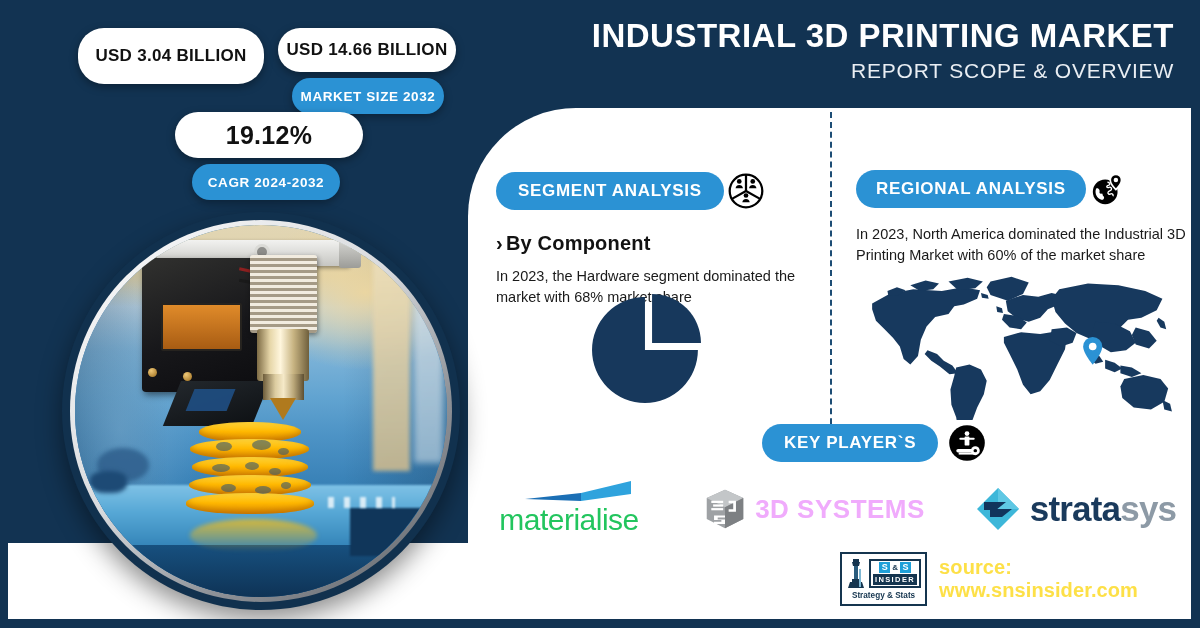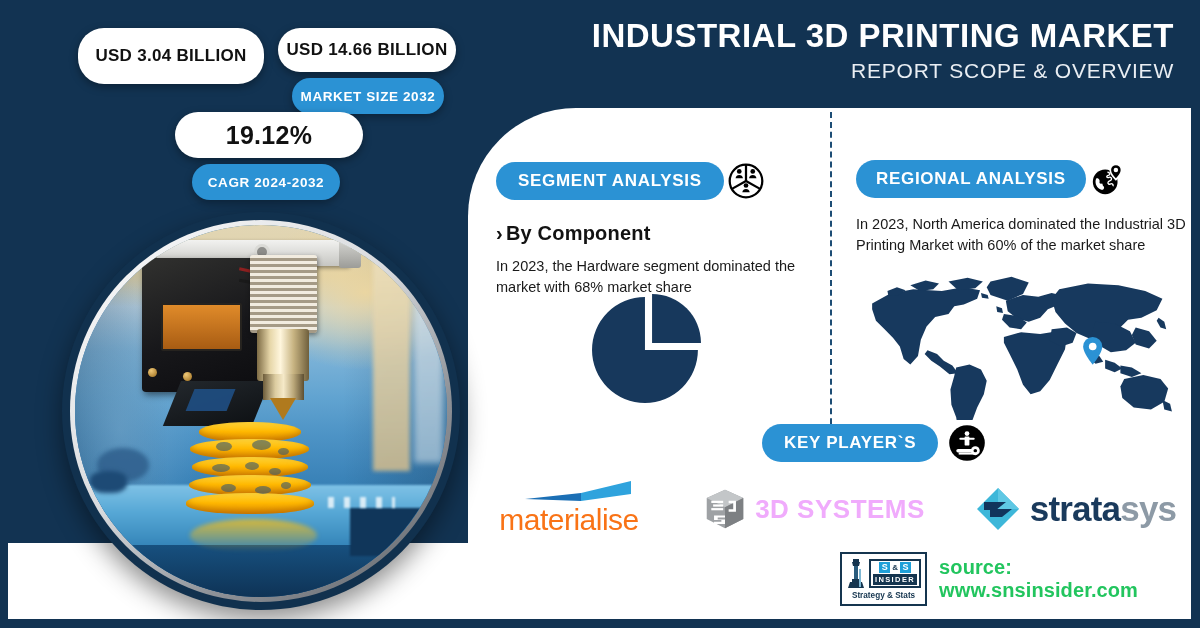--- a/index.html
+++ b/index.html
@@ -253,21 +253,21 @@
   }
 
   .chip {
     display:inline-flex; align-items:center; justify-content:center;
     background:#2b92d4; color:#ffffff;
     border-radius:22px; font-weight:bold; letter-spacing:0.7px;
   }
 
   #segment-section { position:absolute; left:496px; top:162px; width:310px; z-index:14; }
   #segment-section .chip { height:38px; padding:0 22px; font-size:17px; }
-  .hdr-row { display:flex; align-items:center; gap:4px; }
+  .hdr-row { display:flex; align-items:center; gap:4px;margin-top:10px; }
   .icon-box { width:36px; height:36px; flex:none; }
   .sub-head {
     margin-top:22px; font-size:20px; font-weight:bold; color:#121212; letter-spacing:0.2px;
   }
   .sub-head .chev { font-weight:bold; margin-right:3px; }
   .body-text {
     margin-top:11px; font-size:14.5px; line-height:1.42; color:#1a1a1a;
   }
 
   
@@ -284,21 +284,21 @@
   .kp-head .chip { height:38px; padding:0 22px; font-size:17px; }
   .kp-icon { width:38px; height:38px; }
 
   .logos { position:absolute; left:480px; top:476px; width:700px; height:66px; z-index:16;
            display:flex; align-items:center; justify-content:space-between; }
   .logo-cell { display:flex; align-items:center; justify-content:center; height:66px; }
 
   
   .logo-materialise { flex-direction:column; width:178px; }
   .m-mark { width:110px; height:24px; margin-left:18px; }
-  .m-text { font-size:30px; color:#f97316; letter-spacing:-0.5px; margin-top:-2px; font-weight:normal; }
+  .m-text { font-size:30px; color:#22c55e; letter-spacing:-0.5px; margin-top:-2px; font-weight:normal; }
 
   
   .logo-3dsystems { width:226px; gap:8px; }
   .ds-mark { width:44px; height:42px; }
   .ds-text { font-size:26px; font-weight:bold; color:#f0abfc; letter-spacing:0.5px; }
 
   
   .logo-stratasys { width:210px; gap:8px; }
   .st-mark { width:48px; height:48px; }
   .st-text { font-size:35px; letter-spacing:-0.8px; }
@@ -321,21 +321,21 @@
   .sns-sq {
     width:11px; height:11px; background:#1fa0d8; color:#ffffff;
     font-size:9px; font-weight:bold; line-height:11px; text-align:center;
   }
   .sns-amp { font-size:8px; font-weight:bold; color:#15354f; }
   .sns-ins {
     background:#15354f; color:#ffffff; font-size:7.5px; font-weight:bold;
     letter-spacing:1.4px; padding:1px 2px; margin-top:1px;
   }
   .sns-tag { font-size:8.2px; font-weight:bold; color:#15354f; margin-top:1px; }
-  .source-text { font-size:20px; font-weight:bold; color:#22c55e; letter-spacing:0.1px; }
+  .source-text { font-size:20px; font-weight:bold; color:#fde047; letter-spacing:0.1px; }
 </style>
 </head>
 <body>
 
 <div id="canvas">
 
   <div class="bottom-band"></div>
 
   <div class="white-panel"></div>
 

